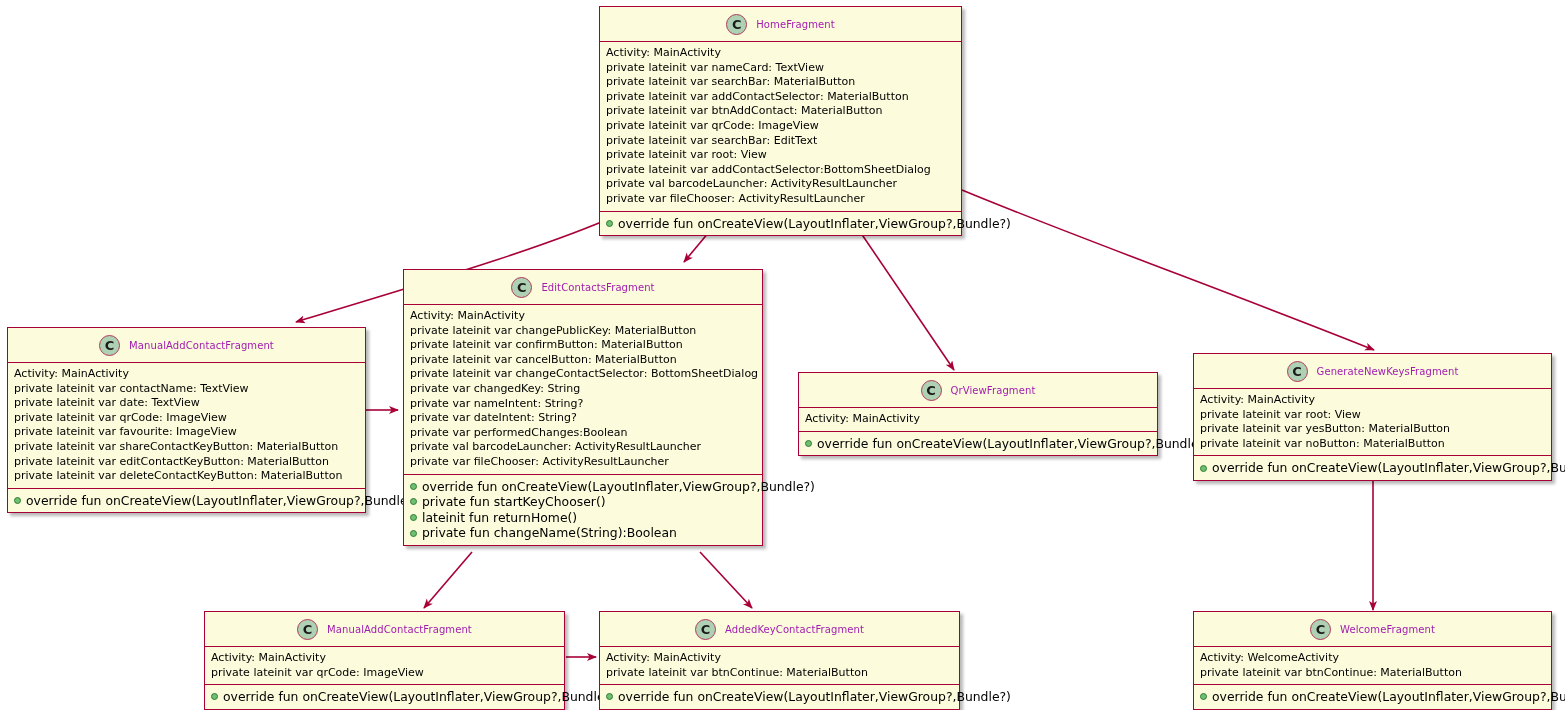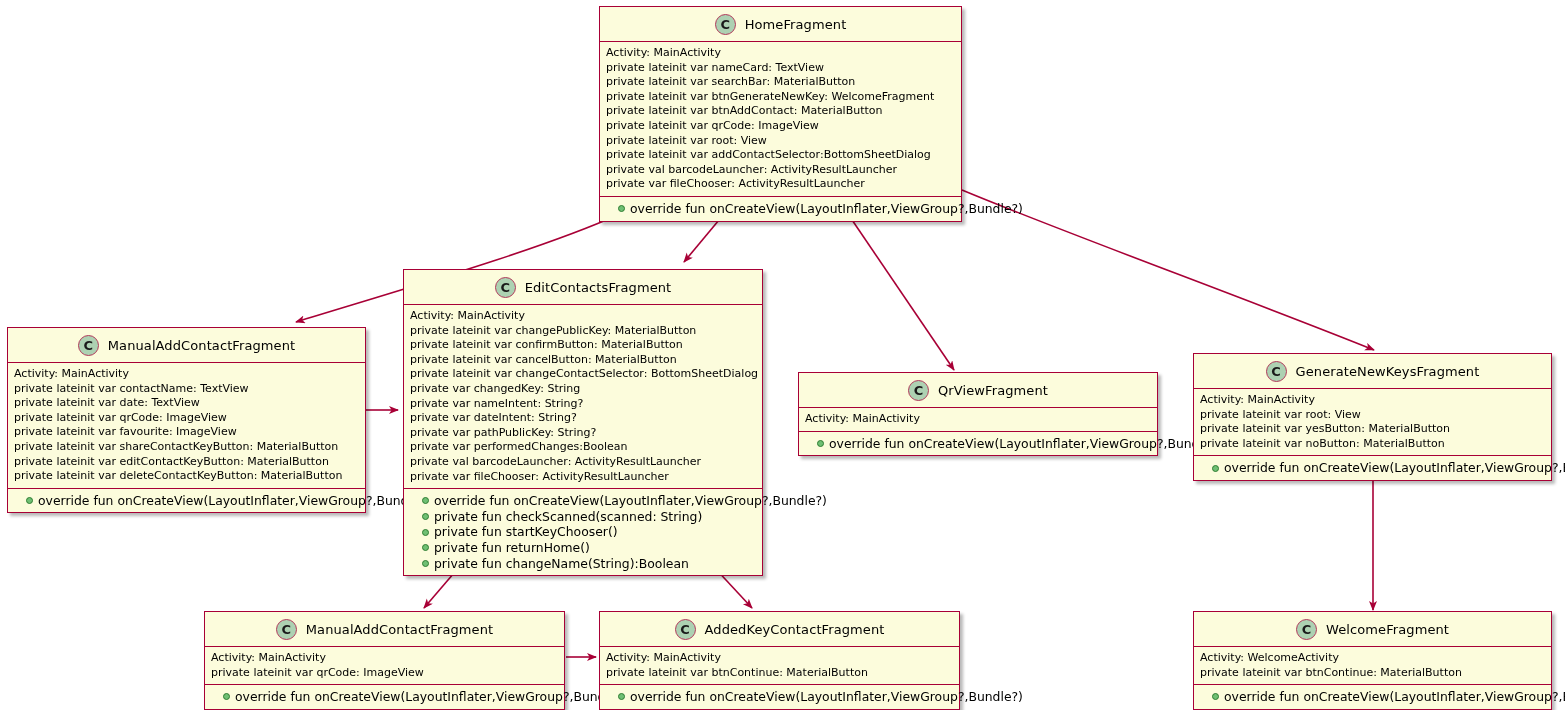--- a/index.html
+++ b/index.html
@@ -55,32 +55,31 @@
     align-items: center;
     justify-content: center;
     font-size: 13px;
     font-weight: bold;
     color: #1a1a1a;
     line-height: 1;
     font-family: "DejaVu Sans", sans-serif;
     box-sizing: border-box;
   }
   .cls-title {
-    font-size: 13px;
-    color: #000000;
+    font-size: 10px;
+    color: #a21caf;
     letter-spacing: 0.1px;
     text-align: center;
   }
   .cls-fields {
     padding: 4px 5px 4px 6px;
     border-bottom: 1.5px solid #a80036;
   }
   .cls-methods {
     padding: 4px 5px 4px 6px;
-    margin-left: 12px;
   }
   .row {
     font-size: 11px;
     color: #000000;
     line-height: 14.6px;
     white-space: nowrap;
   }
   .mrow {
     font-size: 12.4px;
     color: #000000;
@@ -134,23 +133,24 @@
 
   <div class="uml-class" style="left:599px; top:6px; width:363px;">
     <div class="cls-header">
       <span class="cls-icon">C</span>
       <span class="cls-title">HomeFragment</span>
     </div>
     <div class="cls-fields">
       <div class="row">Activity: MainActivity</div>
       <div class="row">private lateinit var nameCard: TextView</div>
       <div class="row">private lateinit var searchBar: MaterialButton</div>
-      <div class="row">private lateinit var btnGenerateNewKey: WelcomeFragment</div>
+      <div class="row">private lateinit var addContactSelector: MaterialButton</div>
       <div class="row">private lateinit var btnAddContact: MaterialButton</div>
       <div class="row">private lateinit var qrCode: ImageView</div>
+      <div class="row">private lateinit var searchBar: EditText</div>
       <div class="row">private lateinit var root: View</div>
       <div class="row">private lateinit var addContactSelector:BottomSheetDialog</div>
       <div class="row">private val barcodeLauncher: ActivityResultLauncher</div>
       <div class="row">private var fileChooser: ActivityResultLauncher</div>
     </div>
     <div class="cls-methods">
       <div class="mrow">
         <span class="dot"></span>
         <span>override fun onCreateView(LayoutInflater,ViewGroup?,Bundle?)</span>
       </div>
@@ -187,41 +187,36 @@
     </div>
     <div class="cls-fields">
       <div class="row">Activity: MainActivity</div>
       <div class="row">private lateinit var changePublicKey: MaterialButton</div>
       <div class="row">private lateinit var confirmButton: MaterialButton</div>
       <div class="row">private lateinit var cancelButton: MaterialButton</div>
       <div class="row">private lateinit var changeContactSelector: BottomSheetDialog</div>
       <div class="row">private var changedKey: String</div>
       <div class="row">private var nameIntent: String?</div>
       <div class="row">private var dateIntent: String?</div>
-      <div class="row">private var pathPublicKey: String?</div>
       <div class="row">private var performedChanges:Boolean</div>
       <div class="row">private val barcodeLauncher: ActivityResultLauncher</div>
       <div class="row">private var fileChooser: ActivityResultLauncher</div>
     </div>
     <div class="cls-methods">
       <div class="mrow">
         <span class="dot"></span>
         <span>override fun onCreateView(LayoutInflater,ViewGroup?,Bundle?)</span>
       </div>
       <div class="mrow">
         <span class="dot"></span>
-        <span>private fun checkScanned(scanned: String)</span>
-      </div>
-      <div class="mrow">
-        <span class="dot"></span>
         <span>private fun startKeyChooser()</span>
       </div>
       <div class="mrow">
         <span class="dot"></span>
-        <span>private fun returnHome()</span>
+        <span>lateinit fun returnHome()</span>
       </div>
       <div class="mrow">
         <span class="dot"></span>
         <span>private fun changeName(String):Boolean</span>
       </div>
     </div>
   </div>
 
   <div class="uml-class" style="left:798px; top:372px; width:360px;">
     <div class="cls-header">

